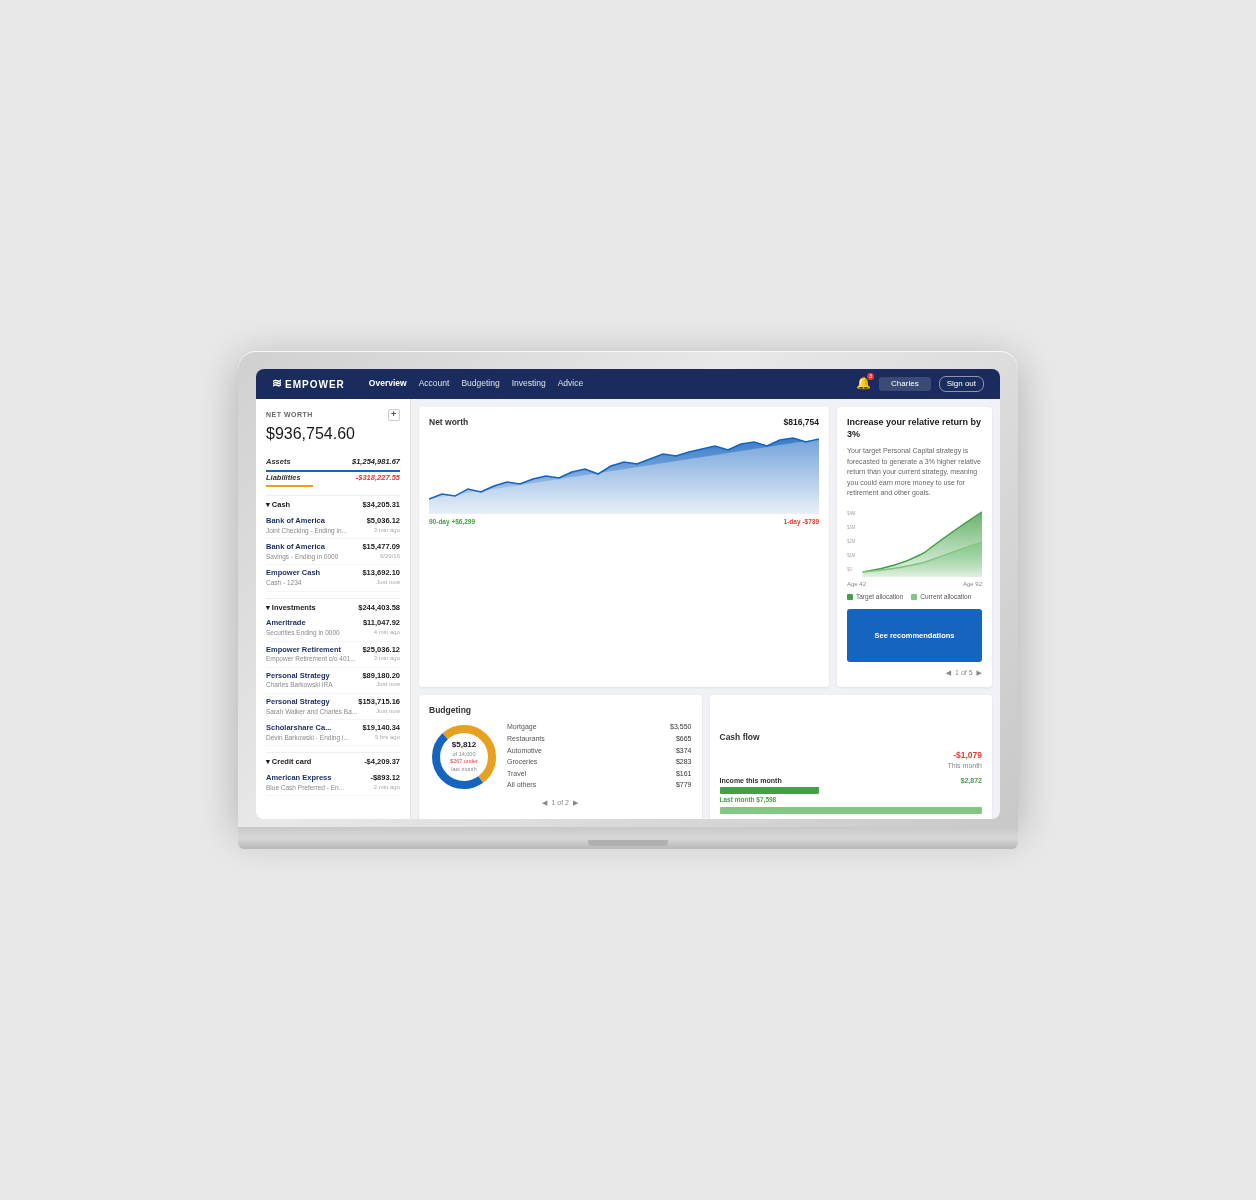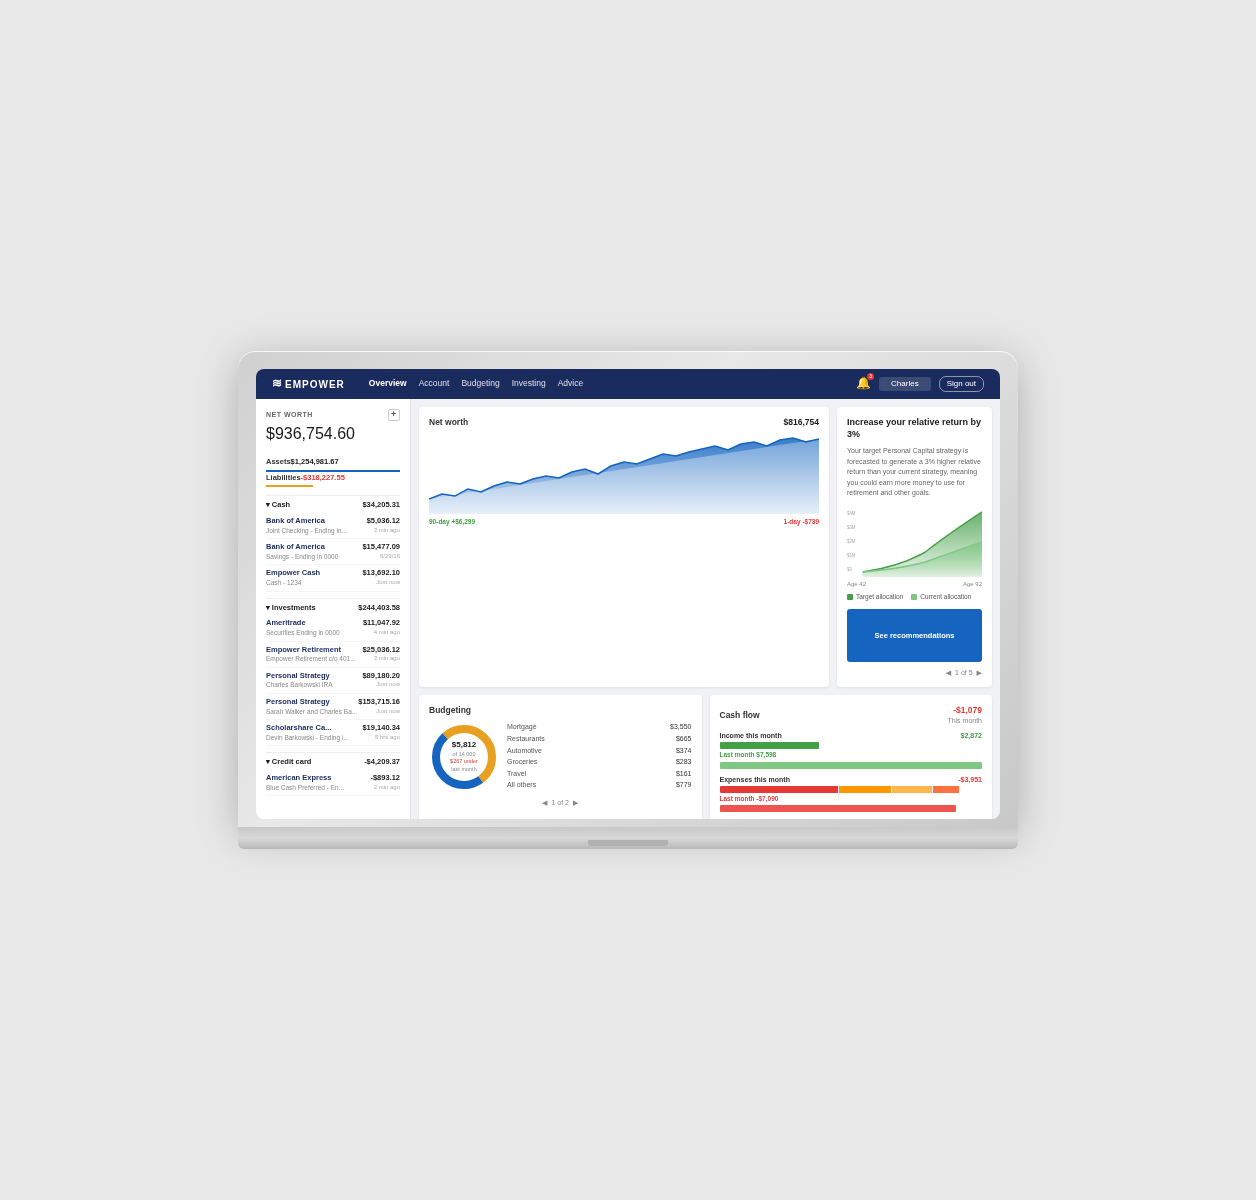--- a/index.html
+++ b/index.html
@@ -188,21 +188,23 @@
 
     .net-worth-value {
       font-size: 16px;
       font-weight: 300;
       color: #1a1a1a;
       margin-bottom: 12px;
     }
 
     .sidebar-row {
       display: flex;
+      justify-content: space-between;
       margin-bottom: 3px;
+      font-style: italic;
     }
 
     .sidebar-row-label {
       font-size: 7.5px;
       color: #333;
       font-weight: 600;
     }
 
     .sidebar-row-value {
       font-size: 7.5px;
@@ -812,21 +814,21 @@
                 <div class="budget-pagination">
                   <span>◀</span>
                   <span>1 of 2</span>
                   <span>▶</span>
                 </div>
               </div>
 
               <div class="card" style="flex:1;">
                 <div class="card-header">
                   <span class="card-title">Cash flow</span>
-                  <div style="text-align:right;">
+                  <div style="text-align:right;margin-top:45px;">
                     <div class="card-value" style="color:#e53935;">-$1,079</div>
                     <div class="cashflow-sub">This month</div>
                   </div>
                 </div>
 
                 <div class="cashflow-section">
                   <div style="display:flex; justify-content:space-between; margin-bottom:2px;">
                     <span style="font-size:7px; font-weight:600; color:#333;">Income this month</span>
                     <span style="font-size:7px; font-weight:700; color:#43a047;">$2,872</span>
                   </div>

